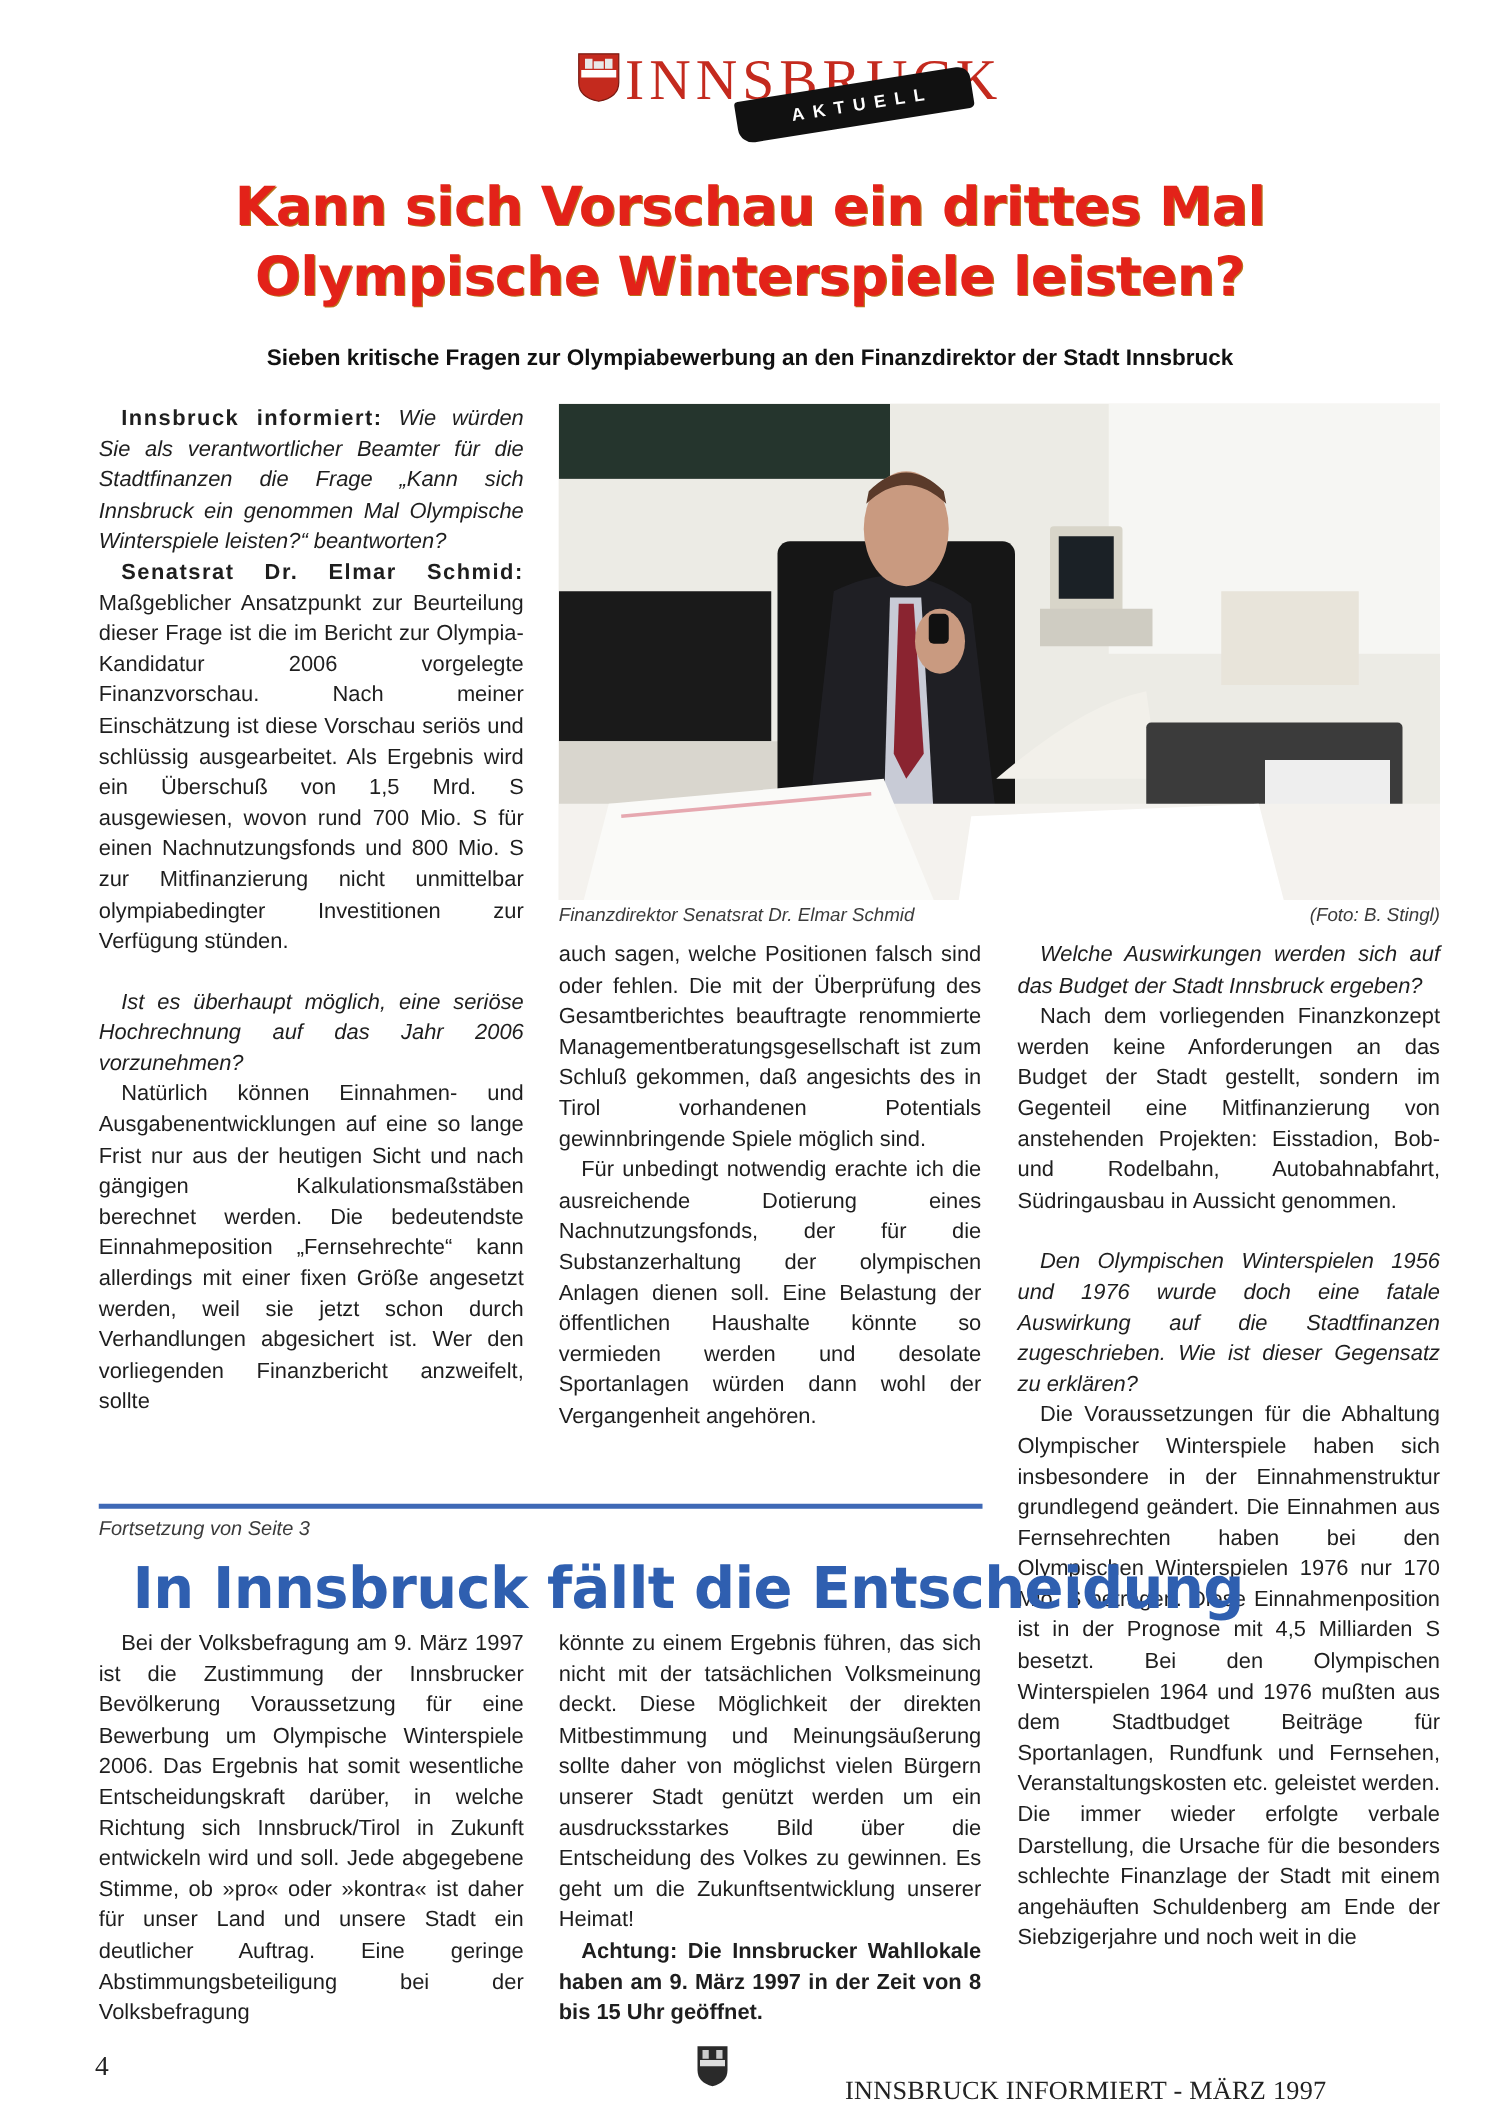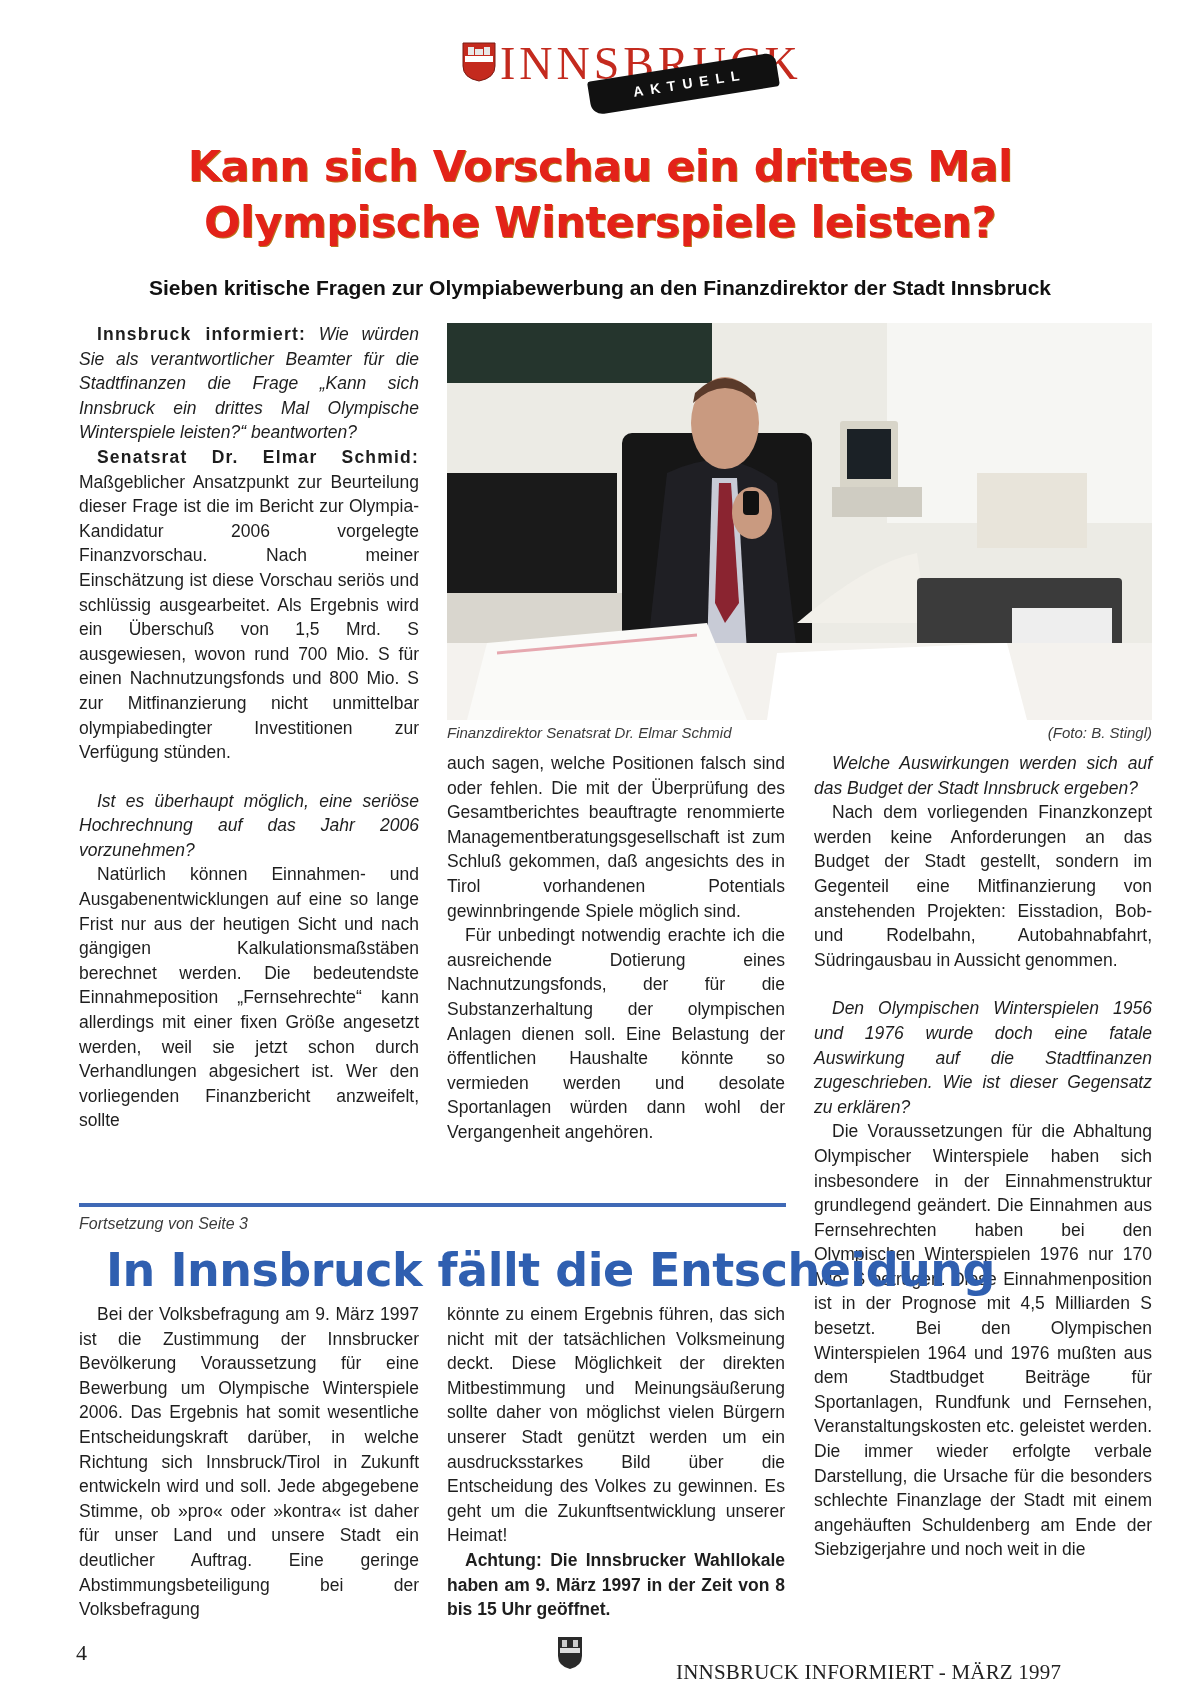--- a/index.html
+++ b/index.html
@@ -17,21 +17,21 @@
            border-radius: 3px 10px 4px 12px; }
   .aktuell { position: absolute; left: 170px; top: 48px; font-size: 14px; letter-spacing: 7px;
            color: #fff; transform: rotate(-9deg); transform-origin: left top; font-weight: bold; }
 
   
   .headline { left: 60px; top: 138px; width: 1080px; text-align: center;
               font-family: "DejaVu Sans", sans-serif; font-weight: bold; font-size: 43px;
               line-height: 56px; color: #e32219; letter-spacing: -0.5px;
               text-shadow: 1px 1px 0 #b8731a; }
   .subhead { left: 60px; top: 276px; width: 1080px; text-align: center; font-weight: bold;
-             font-size: 21px; color: #111; }
+             font-size: 18px; color: #111; }
 
   
   .col { font-size: 17.5px; line-height: 24.6px; text-align: justify; color: #1e1e1e; }
   .col p { margin: 0; text-indent: 18px; }
   .col p.noindent { text-indent: 0; }
   .col .q { font-style: italic; }
   .col .lead { font-weight: bold; letter-spacing: 1.2px; font-style: normal; }
   .gap { height: 24px; }
 
   .col1 { left: 79px; top: 322px; width: 340px; }
@@ -73,21 +73,21 @@
   <div class="aktuell">AKTUELL</div>
 </div>
 
 <div class="abs headline">
   <div>Kann sich Vorschau ein drittes Mal</div>
   <div>Olympische Winterspiele leisten?</div>
 </div>
 <div class="abs subhead">Sieben kritische Fragen zur Olympiabewerbung an den Finanzdirektor der Stadt Innsbruck</div>
 
 <div class="abs col col1">
-  <p class="q"><span class="lead">Innsbruck informiert:</span><span> Wie würden Sie als verantwortlicher Beamter für die Stadtfinanzen die Frage „Kann sich Innsbruck ein drittes Mal Olympische Winterspiele leisten?“ beantworten?</span></p>
+  <p class="q"><span class="lead">Innsbruck informiert:</span><span> Wie würden Sie als verantwortlicher Beamter für die Stadtfinanzen die Frage „Kann sich Innsbruck ein genommen Mal Olympische Winterspiele leisten?“ beantworten?</span></p>
   <p><span class="lead">Senatsrat Dr. Elmar Schmid:</span><span> Maßgeblicher Ansatzpunkt zur Beurteilung dieser Frage ist die im Bericht zur Olympia-Kandidatur 2006 vorgelegte Finanzvorschau. Nach meiner Einschätzung ist diese Vorschau seriös und schlüssig ausgearbeitet. Als Ergebnis wird ein Überschuß von 1,5 Mrd. S ausgewiesen, wovon rund 700 Mio. S für einen Nachnutzungsfonds und 800 Mio. S zur Mitfinanzierung nicht unmittelbar olympiabedingter Investitionen zur Verfügung stünden.</span></p>
   <div class="gap"></div>
   <p class="q">Ist es überhaupt möglich, eine seriöse Hochrechnung auf das Jahr 2006 vorzunehmen?</p>
   <p>Natürlich können Einnahmen- und Ausgabenentwicklungen auf eine so lange Frist nur aus der heutigen Sicht und nach gängigen Kalkulationsmaßstäben berechnet werden. Die bedeutendste Einnahmeposition „Fernsehrechte“ kann allerdings mit einer fixen Größe angesetzt werden, weil sie jetzt schon durch Verhandlungen abgesichert ist. Wer den vorliegenden Finanzbericht anzweifelt, sollte</p>
 </div>
 
 <div class="abs photo" title="Finanzdirektor at his desk with stacks of papers and a computer monitor">
   <svg width="705" height="397" viewBox="0 0 705 397">
     <rect x="0" y="0" width="705" height="397" fill="#ecebe5"></rect>
     <rect x="440" y="0" width="265" height="200" fill="#f6f6f3"></rect>

